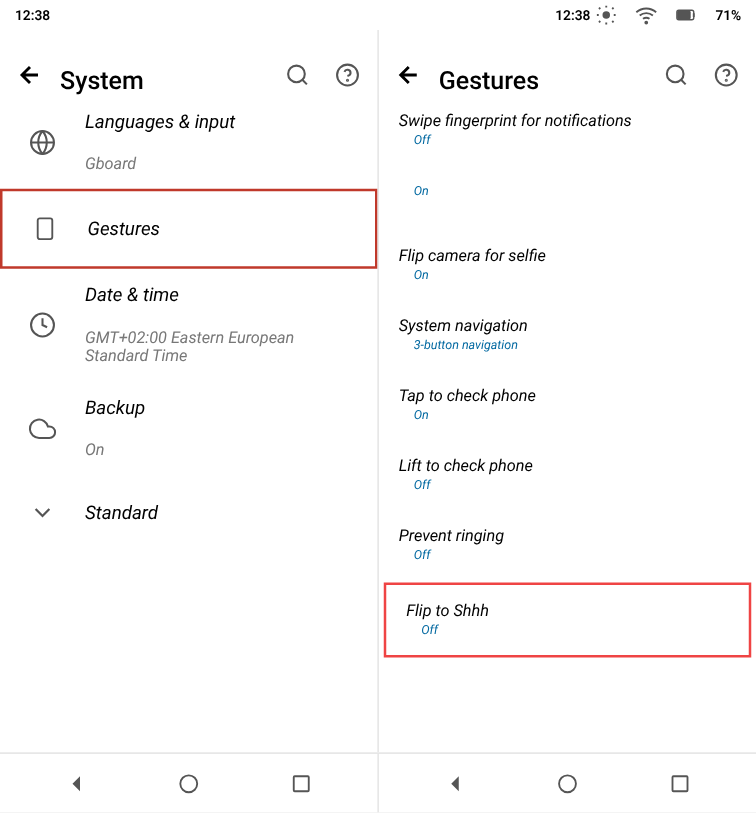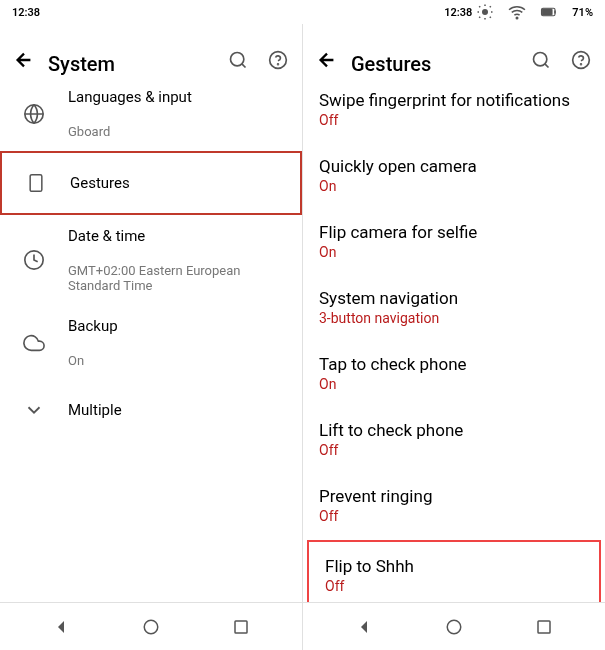--- a/index.html
+++ b/index.html
@@ -82,20 +82,21 @@
       cursor: pointer;
       border-radius: 50%;
       font-size: 18px;
       color: #555;
     }
 
     
     .settings-list {
       flex: 1;
       overflow-y: auto;
+      font-style: italic;
     }
 
     .settings-item {
       display: flex;
       align-items: center;
       padding: 12px 16px;
       cursor: pointer;
       position: relative;
       min-height: 56px;
     }
@@ -133,27 +134,28 @@
       padding: 14px 16px;
       cursor: pointer;
       min-height: 52px;
       position: relative;
     }
     .gestures-item.highlighted {
       border: 2px solid #ef4444;
       margin: 2px 4px;
     }
     .gestures-title {
-      font-size: 17px;
+      font-size: 13px;
       color: #000;
     }
     .gestures-subtitle {
-      font-size: 14px;
-      color: #b91c1c;
+      font-size: 10px;
+      color: #0369a1;
       margin-top: 2px;
+      margin-left: 12px;
     }
 
     
     .nav-bar {
       display: flex;
       width: 100%;
       height: 48px;
       background: #fff;
       border-top: 1px solid #e0e0e0;
     }
@@ -291,21 +293,21 @@
         </div>
       </div>
 
       <div class="settings-item">
         <div class="item-icon">
           <svg width="22" height="22" viewBox="0 0 24 24" fill="none" stroke="#555" stroke-width="2">
               <polyline points="6 9 12 15 18 9"></polyline>
             </svg>
         </div>
         <div class="item-text">
-          <div class="item-title">Multiple</div>
+          <div class="item-title">Standard</div>
         </div>
       </div>
 
     </div>
   </div>
 
   <div class="screen">
     <div class="top-bar">
       <div class="icon-btn">
         <svg width="22" height="22" viewBox="0 0 24 24" fill="none" stroke="#000" stroke-width="2.5">
@@ -331,21 +333,20 @@
     </div>
 
     <div class="settings-list">
 
       <div class="gestures-item">
         <div class="gestures-title">Swipe fingerprint for notifications</div>
         <div class="gestures-subtitle">Off</div>
       </div>
 
       <div class="gestures-item">
-        <div class="gestures-title">Quickly open camera</div>
         <div class="gestures-subtitle">On</div>
       </div>
 
       <div class="gestures-item">
         <div class="gestures-title">Flip camera for selfie</div>
         <div class="gestures-subtitle">On</div>
       </div>
 
       <div class="gestures-item">
         <div class="gestures-title">System navigation</div>

